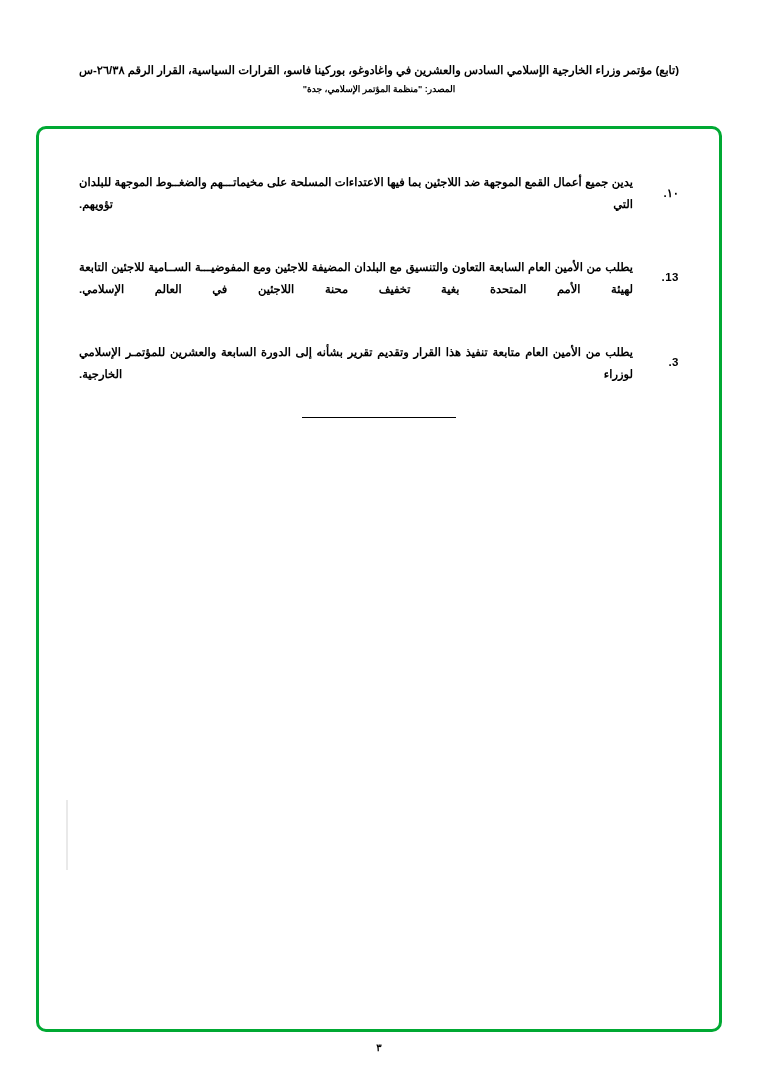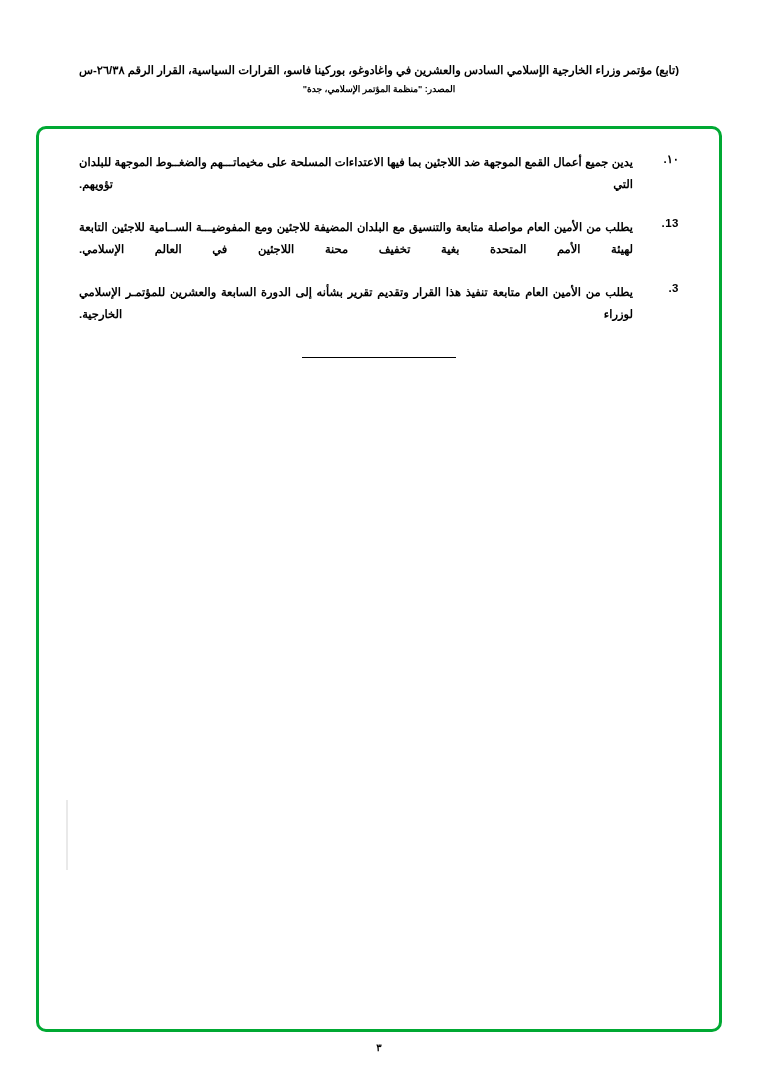--- a/index.html
+++ b/index.html
@@ -67,28 +67,30 @@
     align-items: flex-start;
     margin-bottom: 20px;
   }
   .clause-num {
     flex: 0 0 46px;
     font-size: 11.5px;
     font-weight: bold;
     padding-top: 1px;
     text-align: right;
     letter-spacing: 0.5px;
+    margin-top: 34px;
   }
   .clause-text {
     flex: 1 1 auto;
     font-size: 11.5px;
     font-weight: bold;
     line-height: 1.95;
     text-align: justify;
     text-align-last: justify;
+    margin-top: 20px;
   }
   
   .divider-wrap {
     margin-top: 22px;
     text-align: center;
   }
   .divider {
     display: inline-block;
     width: 154px;
     height: 0;
@@ -128,21 +130,21 @@
   <div class="frame">
     <div class="frame-inner">
 
       <div class="clause">
         <div class="clause-num">١٠.</div>
         <div class="clause-text">يدين جميع أعمال القمع الموجهة ضد اللاجئين بما فيها الاعتداءات المسلحة على مخيماتـــهم والضغــوط الموجهة للبلدان التي تؤويهم.</div>
       </div>
 
       <div class="clause">
         <div class="clause-num">13.</div>
-        <div class="clause-text">يطلب من الأمين العام مواصلة متابعة والتنسيق مع البلدان المضيفة للاجئين ومع المفوضيـــة الســامية للاجئين التابعة لهيئة الأمم المتحدة بغية تخفيف محنة اللاجئين في العالم الإسلامي.</div>
+        <div class="clause-text">يطلب من الأمين العام السابعة التعاون والتنسيق مع البلدان المضيفة للاجئين ومع المفوضيـــة الســامية للاجئين التابعة لهيئة الأمم المتحدة بغية تخفيف محنة اللاجئين في العالم الإسلامي.</div>
       </div>
 
       <div class="clause">
         <div class="clause-num">3.</div>
         <div class="clause-text">يطلب من الأمين العام متابعة تنفيذ هذا القرار وتقديم تقرير بشأنه إلى الدورة السابعة والعشرين للمؤتمـر الإسلامي لوزراء الخارجية.</div>
       </div>
 
       <div class="divider-wrap">
         <span class="divider"></span>
       </div>

